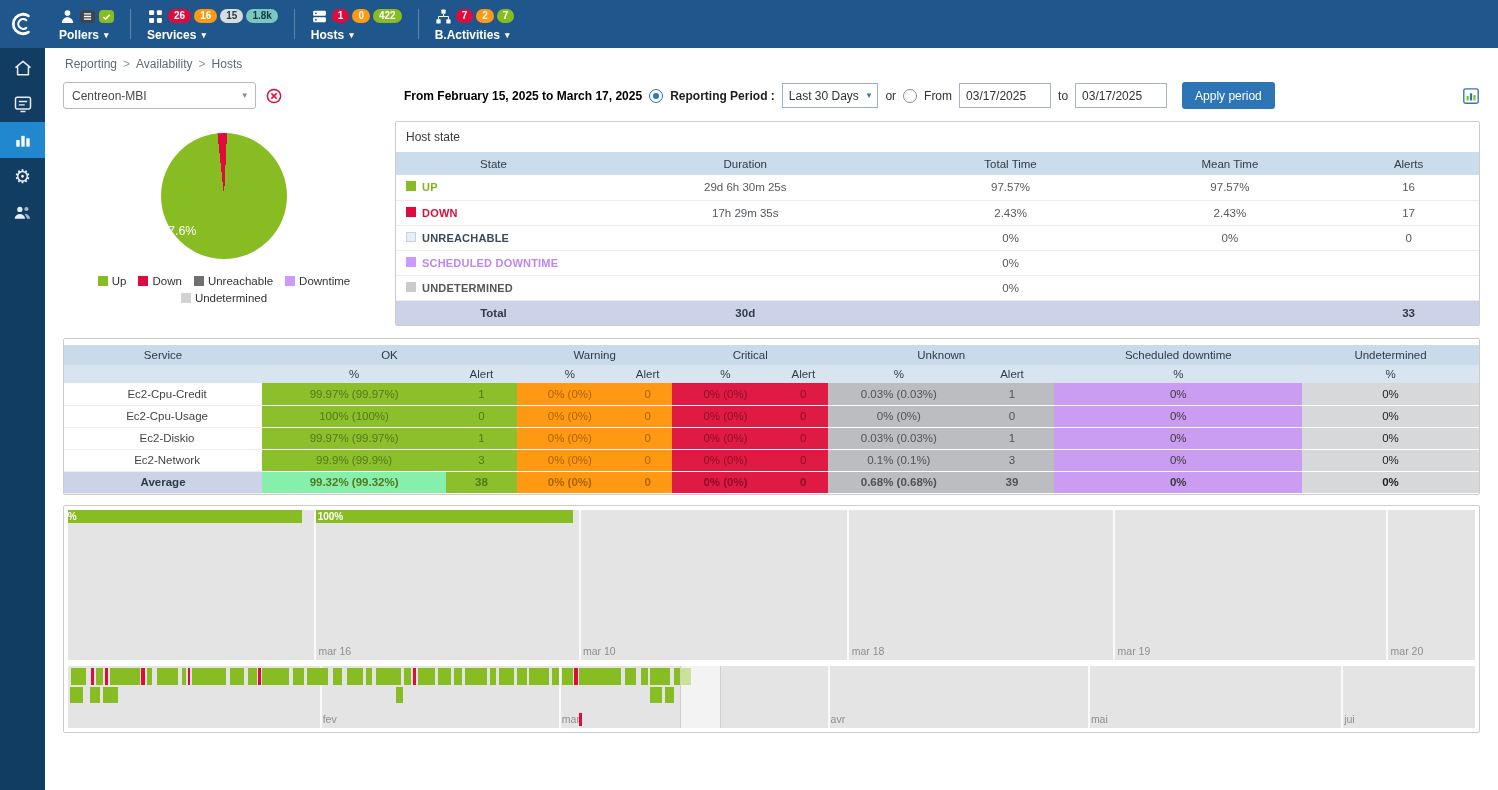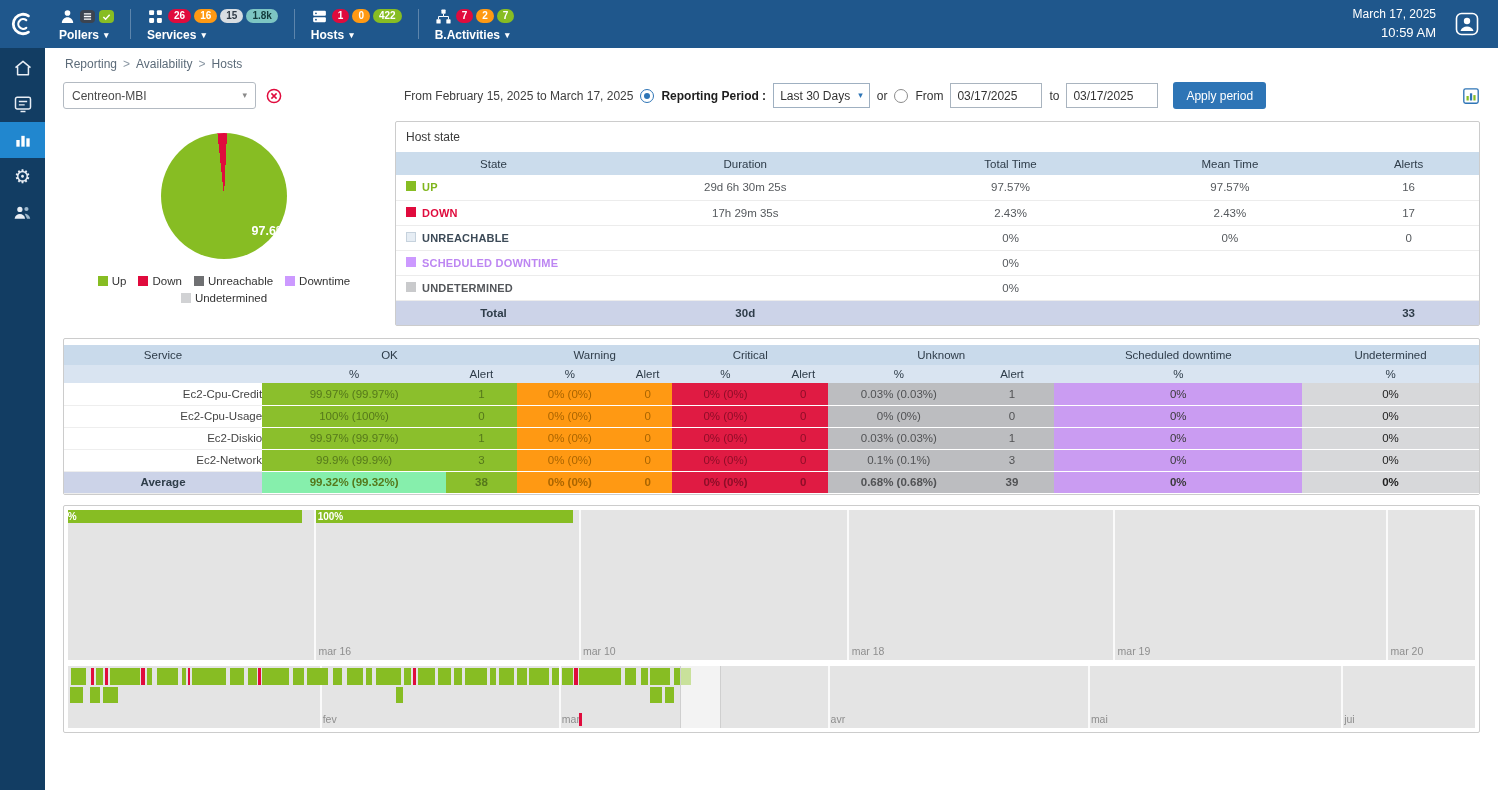--- a/index.html
+++ b/index.html
@@ -34,37 +34,37 @@
   .content{position:absolute;left:45px;top:48px;right:0;bottom:0;background:#fff;padding:0 18px;overflow:hidden}
   .breadcrumb{padding:9px 2px 4px;color:#5c6b79;font-size:12px;display:flex;gap:6px;align-items:center}
   .bc-item{cursor:pointer}
   .bc-sep{color:#8a97a3}
 
   .filter-row{display:flex;align-items:center;padding:7px 0 10px;gap:6px}
   .host-select{width:193px;height:27px;border:1px solid #b3bac2;border-radius:3px;background:#fff;display:flex;align-items:center;justify-content:space-between;padding:0 8px;color:#4a4a4a;cursor:pointer}
   .host-select .caret{color:#8a8a8a;font-size:9px}
   .clear-icon{margin-left:4px;cursor:pointer;display:flex}
   .period-group{display:flex;align-items:center;gap:7px;margin-left:116px;white-space:nowrap}
-  .period-text{font-weight:normal;color:#404040}
+  .period-text{font-weight:bold;color:#000000}
   .rp-label{font-weight:bold;color:#1d1d1d}
   .radio{width:14px;height:14px;border:1px solid #8c8c8c;border-radius:50%;display:inline-block;position:relative;background:#fff;cursor:pointer;flex:none}
   .radio.checked{border-color:#2e75b6}
   .radio.checked::after{content:"";position:absolute;left:3px;top:3px;width:6px;height:6px;border-radius:50%;background:#2e75b6}
   .mini-select{height:25px;border:1px solid #9fb0c1;background:#fff;display:flex;align-items:center;gap:8px;padding:0 6px;color:#333;cursor:pointer}
   .mini-select .caret{color:#2e75b6;font-size:9px}
   .date-input{width:92px;height:25px;border:1px solid #a9b4bf;padding:0 6px;font-family:inherit;font-size:12px;color:#333}
   .apply-btn{height:27px;background:#2e75b6;color:#fff;border:none;border-radius:3px;padding:0 13px;font-family:inherit;font-size:12px;cursor:pointer;margin-left:8px}
   .export-icon{margin-left:auto;cursor:pointer;display:flex}
 
   
   .overview-row{display:flex;gap:10px;margin-top:2px}
   .pie-panel{width:322px;flex:none;padding-top:6px}
   .pie-wrap{position:relative;width:126px;margin:6px auto 0}
   .pie{width:126px;height:126px;border-radius:50%}
-  .pie-label{position:absolute;left:0;right:0;top:72%;text-align:right;color:#fff;font-size:12.5px;font-weight:bold}
+  .pie-label{position:absolute;left:0;right:0;top:72%;text-align:left;color:#fff;font-size:12.5px;font-weight:normal}
   .pie-legend{margin-top:16px;display:flex;flex-wrap:wrap;justify-content:center;column-gap:12px;row-gap:5px;font-size:11.5px;color:#333;padding:0 14px}
   .legend-item{display:flex;align-items:center;gap:4px}
   .swatch{width:10px;height:10px;display:inline-block;flex:none}
 
   .panel{border:1px solid #ccc;border-radius:2px;background:#fff}
   .hs-panel{flex:1;padding-top:6px}
   .panel-title{padding:2px 10px 8px;font-size:12px;color:#3a3a3a}
   .panel-title.bold{font-weight:bold;color:#222}
   table{width:100%;border-collapse:collapse;font-size:11.5px}
   .hs-table th{background:#cbdcec;height:23px;font-weight:normal;color:#2e3c49;text-align:center}
@@ -72,21 +72,21 @@
   .hs-state{text-align:left !important;padding-left:10px}
   .hs-label{font-weight:bold;margin-left:6px;font-size:11px;letter-spacing:.2px}
   .hs-total td{background:#ccd3e8;font-weight:bold;color:#2e3c49;border-bottom:none}
 
   
   .bd-panel{margin-top:12px;padding-top:6px}
   .bd-table th{font-weight:normal;color:#2e3c49;text-align:center}
   .bd-table .grp th{background:#c9daeb;height:20px}
   .bd-table .sub th{background:#d9e4f1;height:18px}
   .bd-table td{height:22px;text-align:center;border-bottom:1px solid #fff}
-  .bd-table td.svc{text-align:right;padding-left:8px;color:#444;border-bottom:1px solid #eee;background:#fff}
+  .bd-table td.svc{text-align:center;padding-left:8px;color:#444;border-bottom:1px solid #eee;background:#fff}
   .bd-table tr.avg td{font-weight:bold}
   .bd-table tr.avg td.svc{background:#ccd3e8;text-align:center;color:#2e3c49;padding-left:0}
 
   
   .tl-panel{margin-top:10px;padding:4px}
   .main-chart{position:relative;height:150px;background:#e4e4e4;overflow:hidden}
   .nav-chart{position:relative;height:62px;background:#e4e4e4;margin-top:6px;overflow:hidden}
   .gl{position:absolute;top:0;bottom:0;width:2px;background:#fafafa}
   .axis-label{position:absolute;bottom:3px;font-size:10.5px;color:#8e8e8e;white-space:nowrap}
   .ribbon{position:absolute;top:0;height:13px}
@@ -191,33 +191,20 @@
           <span class="badge" style="background: rgb(255, 153, 19); color: rgb(255, 255, 255);">2</span>
           <span class="badge" style="background: rgb(135, 189, 35); color: rgb(255, 255, 255);">7</span>
         </span>
     </div>
     <div class="menu-label">
       <span>B.Activities</span>
       <span class="caret">▾</span>
     </div>
   </div>
 
-  <div class="top-right">
-    <div class="datetime">
-      <div>March 17, 2025</div>
-      <div class="dt-time">10:59 AM</div>
-    </div>
-    <div class="user-btn">
-      <svg width="24" height="24" viewBox="0 0 24 24">
-        <rect x="1.5" y="1.5" width="21" height="21" rx="5" stroke="#fff" stroke-width="1.6" fill="none"></rect>
-        <circle cx="12" cy="9" r="3.2" fill="#fff"></circle>
-          <path d="M5.5 19c.8-3 3.4-4.6 6.5-4.6s5.7 1.6 6.5 4.6z" fill="#fff"></path>
-      </svg>
-    </div>
-  </div>
 </header>
 
 <aside class="sidebar">
   <div class="side-item">
     <svg width="20" height="20" viewBox="0 0 24 24">
       <path d="M3 11.5 12 4l9 7.5M5.5 10.5V20h13v-9.5" stroke="#e8eef5" stroke-width="1.8" fill="none" stroke-linejoin="round"></path>
     </svg>
   </div>
   <div class="side-item">
     <svg width="20" height="20" viewBox="0 0 24 24">

